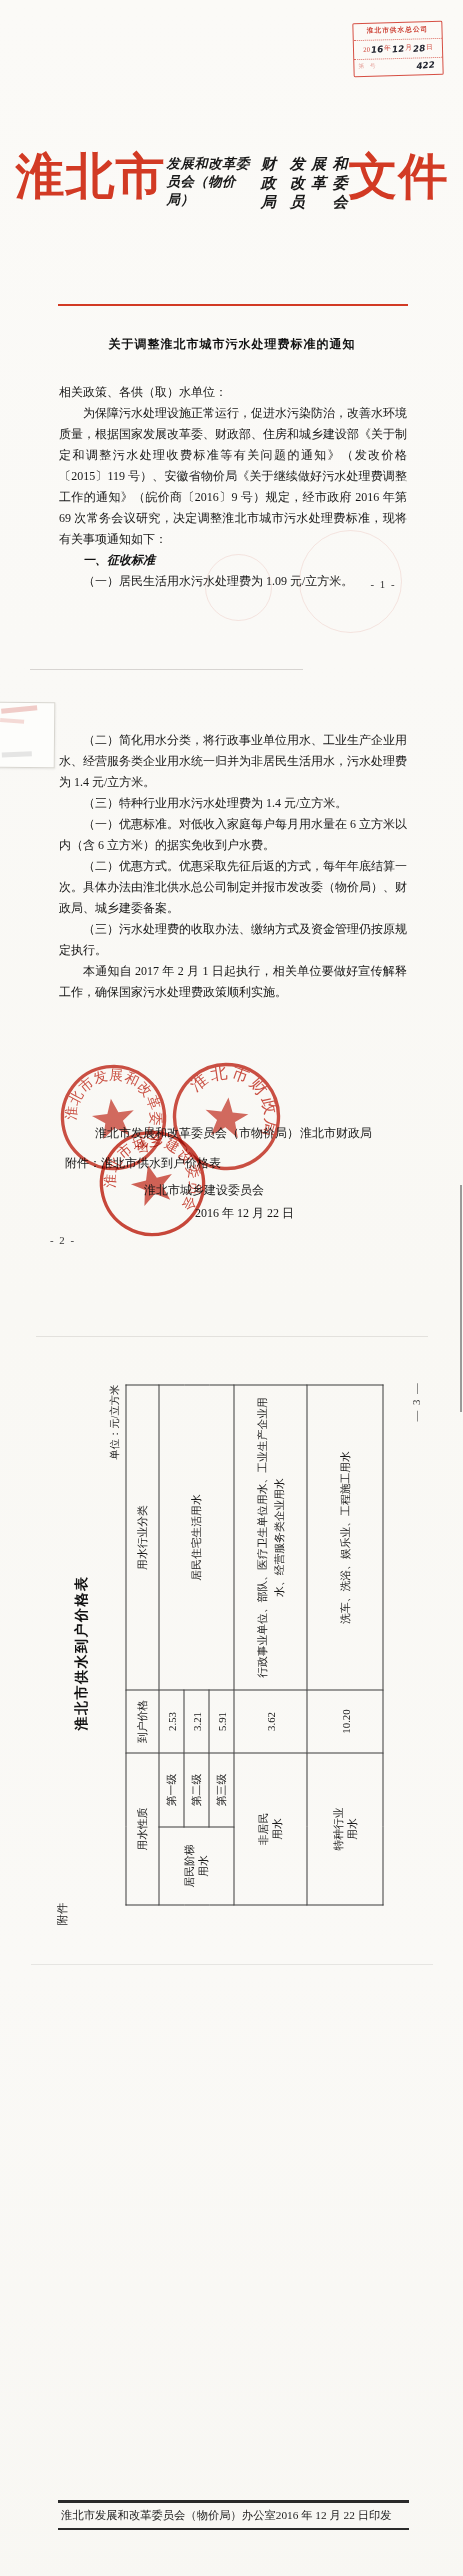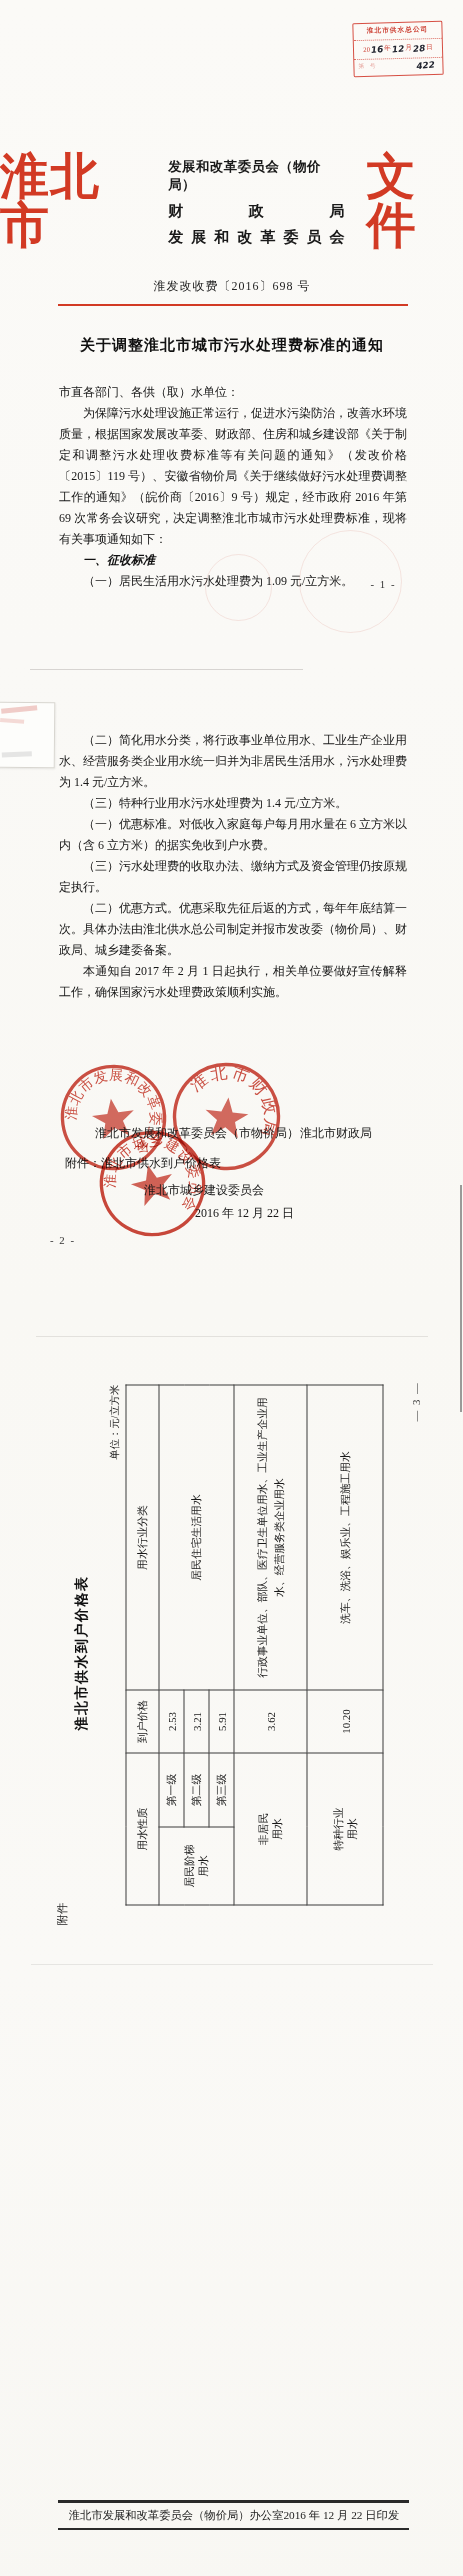--- a/index.html
+++ b/index.html
@@ -21,34 +21,34 @@
     border-bottom:1px dotted rgba(207,48,35,.7); letter-spacing:1px; font-weight:bold; }
   .receipt .r2 { height:19.6px; display:flex; align-items:center; justify-content:center; gap:1px;
     border-bottom:1px dotted rgba(207,48,35,.7); font-size:6.7px; }
   .receipt .r3 { height:14.4px; display:flex; align-items:center; justify-content:flex-end; padding-right:7.2px; }
   .hand { font-family:"DejaVu Sans","Liberation Sans",sans-serif; font-style:italic;
     color:#20232e; font-size:8.8px; font-weight:bold; transform:rotate(-4deg); }
   .receipt .faint { opacity:.5; font-size:5.7px; margin-right:auto; margin-left:4.1px; }
 
   
   .letterhead { position:absolute; left:0; top:152px; width:464px; display:flex;
-    justify-content:center; align-items:center; gap:22px; }
+    justify-content:center; align-items:flex-start; gap:1px; }
   .lh-city,.lh-type { font-size:49px; line-height:1; font-weight:bold; color:#d23a24;
     font-family:"Liberation Serif","DejaVu Serif",serif; letter-spacing:1px; }
-  .lh-mid { width:181px; display:flex; flex-direction:column; gap:7.2px; padding-top:3.1px;
-    font-family:"Liberation Sans","DejaVu Sans",sans-serif; color:#191919; }
+  .lh-mid { width:181px; display:flex; flex-direction:row; gap:7.2px; padding-top:3.1px;
+    font-family:"Liberation Sans","DejaVu Sans",sans-serif; color:#191919;font-style:italic; }
   .lh-mid .l1 { font-size:13.4px; font-weight:600; letter-spacing:0.5px; }
   .lh-mid .l2,.lh-mid .l3 { font-size:15px; font-weight:600; text-align:justify; text-align-last:justify; }
   .docnum { position:absolute; left:0; top:278px; width:464px; text-align:center;
     font-size:12px; letter-spacing:1px; color:#222; }
   .redrule { position:absolute; left:58px; top:304px; width:350px; height:2.1px; background:#d23a24; }
 
   
   .doc-title { position:absolute; left:0; top:336px; width:464px; text-align:center;
-    font-size:15px; font-weight:bold; letter-spacing:1px; color:#111; }
+    font-size:12px; font-weight:bold; letter-spacing:1px; color:#111; }
   .bodyblock { position:absolute; left:59px; width:348px; font-size:12px; line-height:21px;
     text-align:justify; color:#161616; }
   .bodyblock p { text-indent:2em; }
   .bodyblock p.noindent { text-indent:0; }
   .bodyblock p.halfindent { text-indent:.5em; }
   .bodyblock .hsec { font-family:"Liberation Sans","DejaVu Sans",sans-serif;
     font-weight:bold; text-indent:2em; color:#111;font-style:italic; }
   .pageno { position:absolute; font-size:10.8px; letter-spacing:1.5px; color:#333; }
 
   .ghost-arc { position:absolute; border:1.5px solid rgba(196,62,50,.22); border-radius:50%; }
@@ -86,21 +86,21 @@
   tr.big1 td { height:73px; }
   tr.big2 td { height:76px; }
   td.classif { padding:0 13.4px; line-height:17.5px; }
   .att-pageno { position:absolute; right:4.1px; bottom:0; font-size:10.8px; letter-spacing:1.5px; color:#333; }
 
   
   .footerblock { position:absolute; left:58px; top:2500px; width:351px; font-size:11.3px; color:#1c1c1c; }
   .rule-thick { height:2.1px; border-top:0.8px solid #2a2a2a; border-bottom:0.8px solid #2a2a2a; }
   .rule-thin { border-top:0.8px solid #2a2a2a; }
   .copyline { padding:4.6px 2.1px 4.1px 3.1px; letter-spacing:0.5px; }
-  .issueline { display:flex; justify-content:center; padding:5.2px 2.1px 4.6px 3.1px; }
+  .issueline { display:flex; justify-content:flex-start; padding:5.2px 2.1px 4.6px 3.1px; }
 </style>
 </head>
 <body>
 
 <div class="scan">
 
   <div class="receipt">
     <div class="r1">淮北市供水总公司</div>
     <div class="r2">
       <span>20</span>
@@ -119,48 +119,47 @@
 
   <div class="letterhead">
     <div class="lh-city">淮北市</div>
     <div class="lh-mid">
       <div class="l1">发展和改革委员会（物价局）</div>
       <div class="l2">财政局</div>
       <div class="l3">发展和改革委员会</div>
     </div>
     <div class="lh-type">文件</div>
   </div>
-  <div class="docnum">淮发改收费〔2016〕698 号</div>
   <div class="redrule"></div>
 
   <div class="doc-title">关于调整淮北市城市污水处理费标准的通知</div>
   <div class="bodyblock" style="top:382px;">
-    <p class="noindent">市直各部门、各供（取）水单位：</p>
+    <p class="noindent">相关政策、各供（取）水单位：</p>
     <p>为保障污水处理设施正常运行，促进水污染防治，改善水环境质量，根据国家发展改革委、财政部、住房和城乡建设部《关于制定和调整污水处理收费标准等有关问题的通知》（发改价格〔2015〕119 号）、安徽省物价局《关于继续做好污水处理费调整工作的通知》（皖价商〔2016〕9 号）规定，经市政府 2016 年第 69 次常务会议研究，决定调整淮北市城市污水处理费标准，现将有关事项通知如下：</p>
     <p class="hsec">一、征收标准</p>
     <p>（一）居民生活用水污水处理费为 1.09 元/立方米。</p>
   </div>
   <div class="ghost-arc" style="left:299px; top:530px; width:103px; height:103px; opacity:.55;"></div>
   <div class="ghost-arc" style="left:205px; top:554px; width:67px; height:67px; border-color:rgba(196,62,50,.12);"></div>
   <div class="pageno" style="top:578px; right:68px;">- 1 -</div>
 
   <div class="streak" style="left:30px; top:669px; width:273px; height:1px;"></div>
 
   <div class="sticker">
     <div class="m1"></div>
     <div class="m2"></div>
     <div class="m3"></div>
   </div>
 
   <div class="bodyblock" style="top:730px;">
     <p>（二）简化用水分类，将行政事业单位用水、工业生产企业用水、经营服务类企业用水统一归并为非居民生活用水，污水处理费为 1.4 元/立方米。</p>
     <p>（三）特种行业用水污水处理费为 1.4 元/立方米。</p>
     <p>（一）优惠标准。对低收入家庭每户每月用水量在 6 立方米以内（含 6 立方米）的据实免收到户水费。</p>
+    <p>（二）优惠方式。优惠采取先征后返的方式，每年年底结算一次。具体办法由淮北供水总公司制定并报市发改委（物价局）、财政局、城乡建委备案。</p>
     <p>（三）污水处理费的收取办法、缴纳方式及资金管理仍按原规定执行。</p>
-    <p>（二）优惠方式。优惠采取先征后返的方式，每年年底结算一次。具体办法由淮北供水总公司制定并报市发改委（物价局）、财政局、城乡建委备案。</p>
     <p>本通知自 2017 年 2 月 1 日起执行，相关单位要做好宣传解释工作，确保国家污水处理费政策顺利实施。</p>
   </div>
 
   <div class="bodyblock" style="top:1153px;">
     <p class="halfindent">附件：淮北市供水到户价格表</p>
   </div>
 
   <div class="seal" style="left:58px; top:1062px; transform:rotate(-8deg);">
     <svg width="111" height="111" viewBox="0 0 200 200">
       <circle cx="100" cy="100" r="92" fill="none" stroke="#c8392b" stroke-width="6"></circle>

